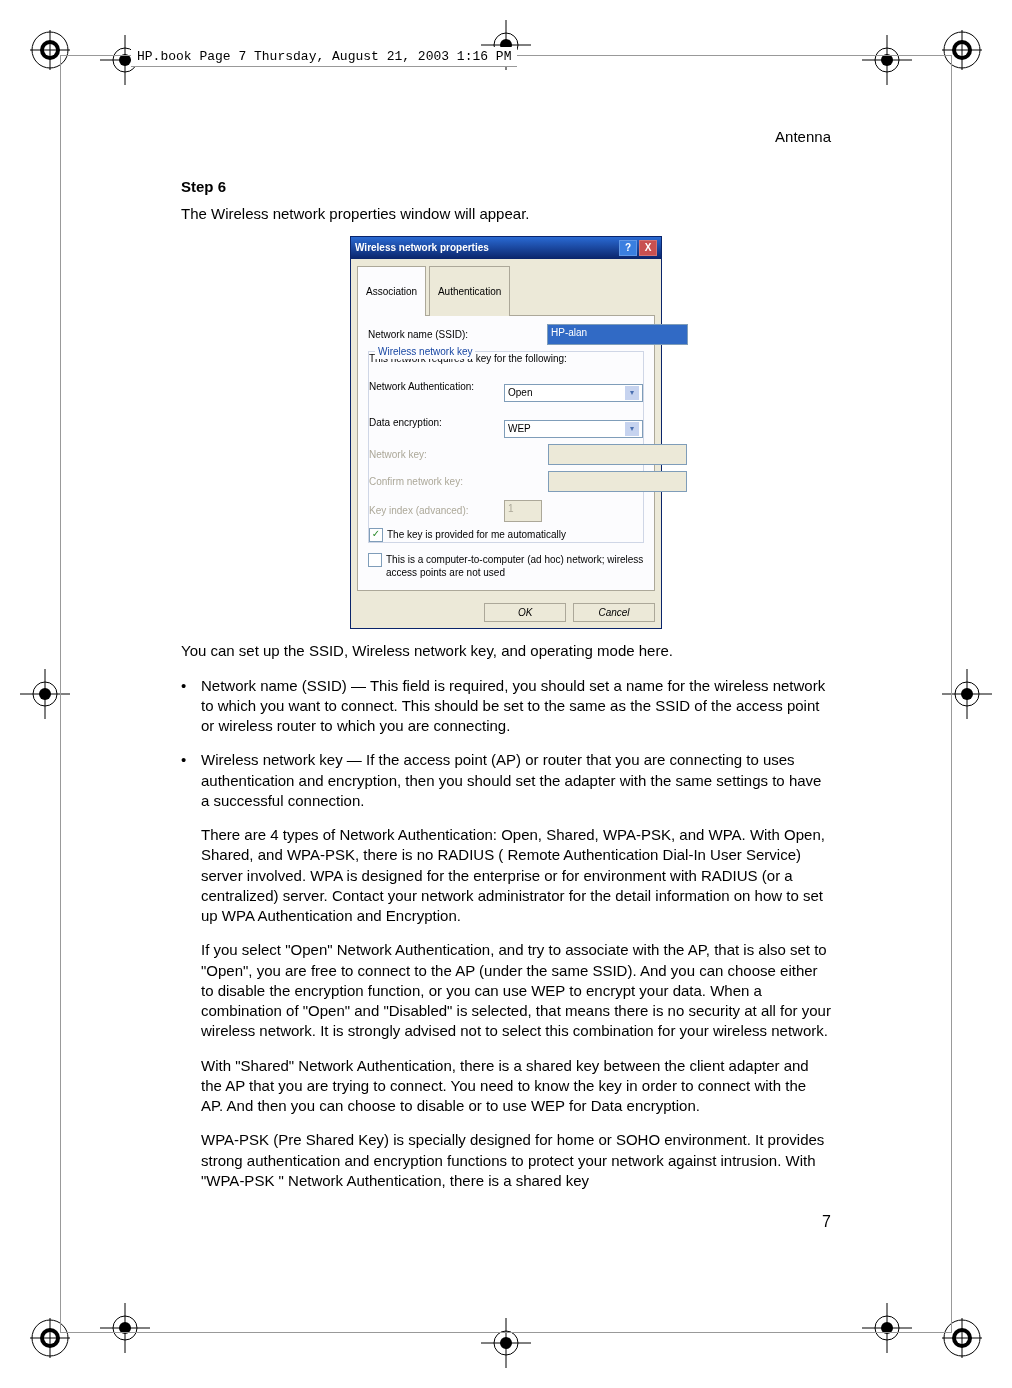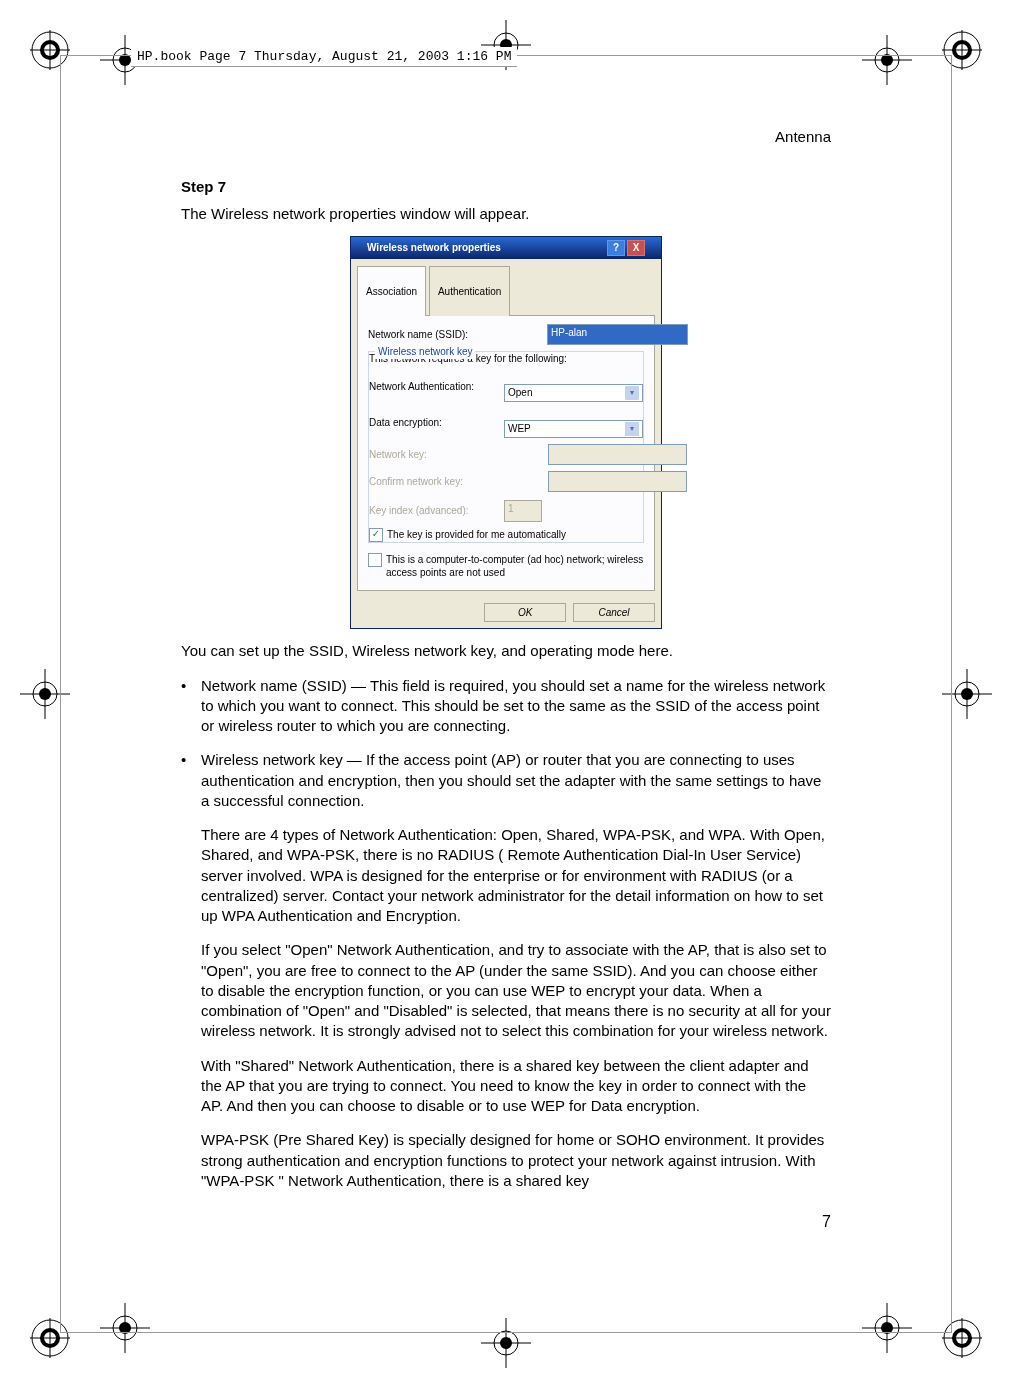--- a/index.html
+++ b/index.html
@@ -84,21 +84,21 @@
   width: 310px;
   border: 1px solid #0a246a;
   background: #ece9d8;
   text-align: left;
   font-size: 10px;
   font-family: Tahoma, Arial, sans-serif;
 }
 .titlebar {
   background: linear-gradient(to bottom, #2a6ad3, #0a246a);
   color: #fff;
-  padding: 3px 16px;
+  padding: 3px 4px;
   font-weight: bold;
   display: flex;
   align-items: center;
   justify-content: space-between;
 }
 .titlebar .tbtns { display: flex; gap: 2px; }
 .titlebar .tbtn {
   width: 16px; height: 14px;
   background: #c85050;
   color: #fff;
@@ -290,21 +290,21 @@
       <line x1="25" y1="0" x2="25" y2="50" stroke="#000"></line>
       <line x1="0" y1="25" x2="50" y2="25" stroke="#000"></line>
     </svg></div>
 
 <div class="page-frame">
   <span class="header-line">HP.book  Page 7  Thursday, August 21, 2003  1:16 PM</span>
 
   <div class="content">
     <div class="running-head">Antenna</div>
 
-    <div class="step-title">Step 7</div>
+    <div class="step-title">Step 6</div>
     <div class="intro">The Wireless network properties window will appear.</div>
 
     <div class="dialog-wrap">
       <div class="dialog">
         <div class="titlebar">
           <span>Wireless network properties</span>
           <span class="tbtns">
             <span class="tbtn help">?</span>
             <span class="tbtn">X</span>
           </span>

